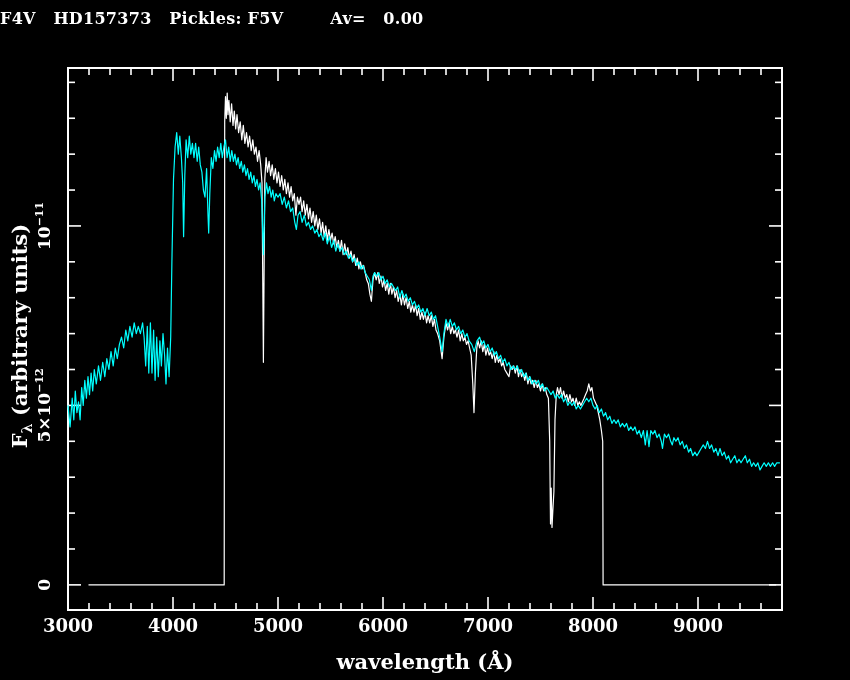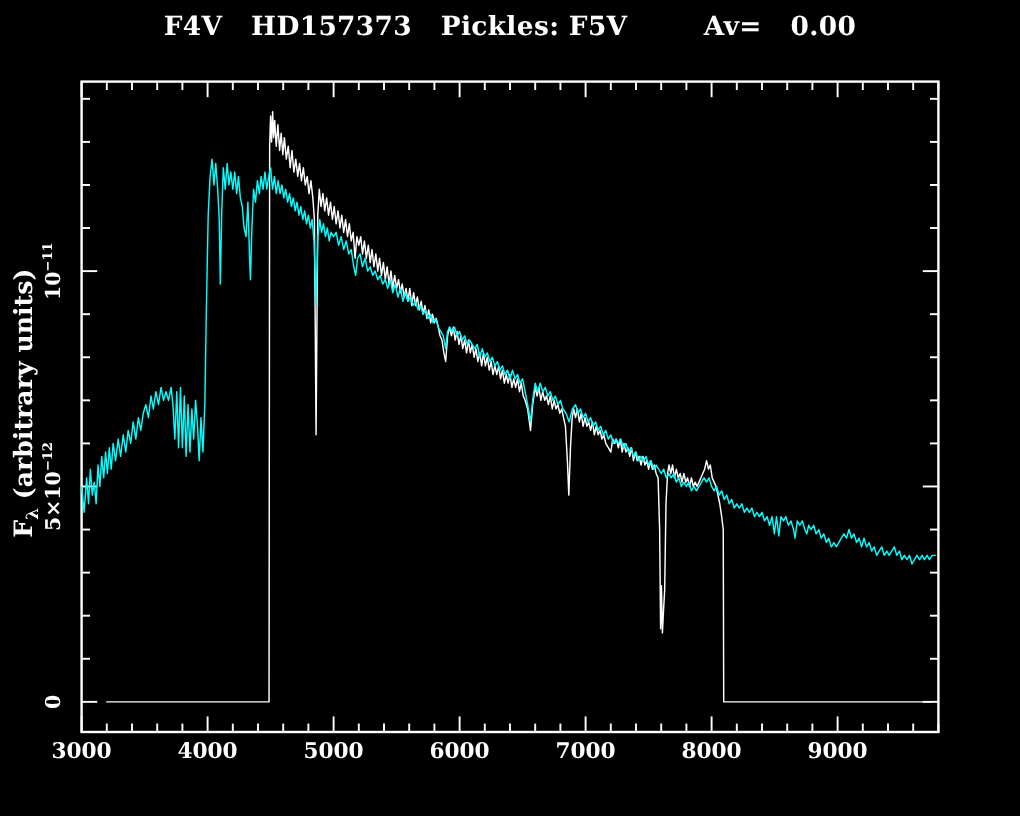--- a/index.html
+++ b/index.html
@@ -1,36 +1,37 @@
 <!DOCTYPE html>
 <html><head>
 <meta charset="utf-8">
 <style>
   html,body{margin:0;padding:0;background:#000;}
   #stage{position:relative;width:850px;height:680px;background:#000;overflow:hidden;
          font-family:"DejaVu Serif","Liberation Serif",serif;color:#fff;}
-  .title{position:absolute;top:9px;left:0;right:0;text-align:center;font-size:22px;
+  .title{position:absolute;top:9px;left:0;right:0;text-align:left;font-size:16px;
          font-weight:bold;white-space:pre;letter-spacing:.3px;}
   .ylabel{position:absolute;left:21px;top:336px;transform:translate(-50%,-50%) rotate(-90deg);
           font-size:21px;font-weight:bold;white-space:nowrap;}
   .ylabel sub{font-size:14px;}
   .xlabel{position:absolute;top:649px;left:0;right:0;text-align:center;font-size:21px;font-weight:bold;}
   svg{position:absolute;left:0;top:0;}
   svg text{font-family:"DejaVu Serif","Liberation Serif",serif;font-weight:bold;fill:#ffffff;}
   .xtick-label{font-size:18px;}
   .ytick-label{font-size:17px;}
 </style>
 </head>
 <body>
 
 <div id="stage">
   <div class="title">F4V   HD157373   Pickles: F5V        Av=   0.00</div>
 
   <div class="ylabel"><span>F</span><sub>λ</sub><span> (arbitrary units)</span></div>
 
+  <div class="xlabel">wavelength (Å)</div>
 
   <svg id="plot-svg" width="850" height="680" viewBox="0 0 850 680">
       <rect x="68" y="68" width="714" height="542" fill="none" stroke="#ffffff" stroke-width="2"></rect>
       <line x1="68" y1="610" x2="68" y2="597" stroke="#ffffff" stroke-width="1.6"></line>
       <line x1="68" y1="68" x2="68" y2="81" stroke="#ffffff" stroke-width="1.6"></line>
       <text x="68" y="632" text-anchor="middle" class="xtick-label">3000</text>
       <line x1="173" y1="610" x2="173" y2="597" stroke="#ffffff" stroke-width="1.6"></line>
       <line x1="173" y1="68" x2="173" y2="81" stroke="#ffffff" stroke-width="1.6"></line>
       <text x="173" y="632" text-anchor="middle" class="xtick-label">4000</text>
       <line x1="278" y1="610" x2="278" y2="597" stroke="#ffffff" stroke-width="1.6"></line>

